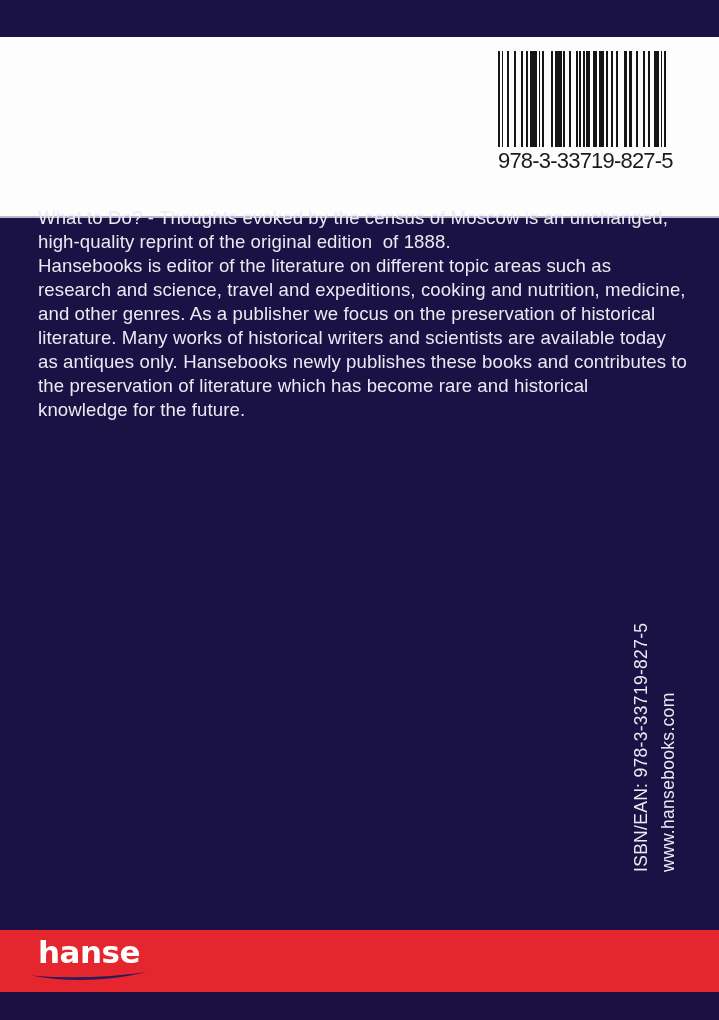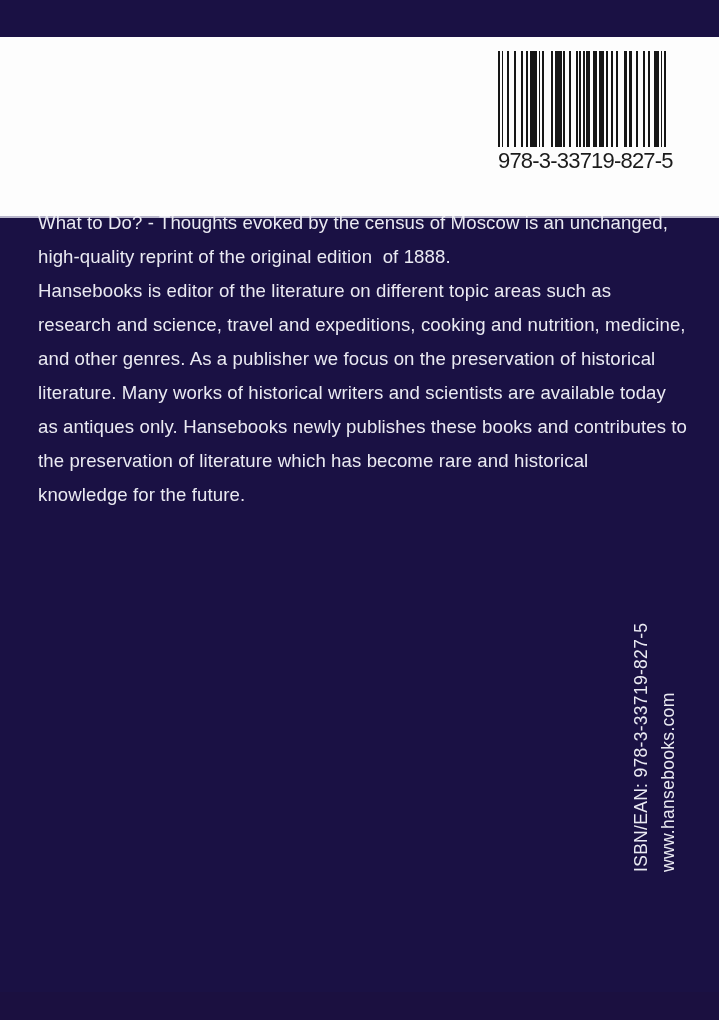--- a/index.html
+++ b/index.html
@@ -18,21 +18,21 @@
   .barcode-wrap { position:absolute; left:498px; top:14px; width:168px; }
   .barcode-svg { display:block; width:168px; height:96px; }
   .barcode-svg rect { fill: var(--barcode_ink, #161616); }
   .barcode-number {
     margin-top:1px; text-align:center;
     font-size:22px; letter-spacing:-0.8px;
     color:#1b1b1b; white-space:nowrap;
   }
   .description {
     position:absolute; left:38px; top:206px; width:662px;
-    font-size:18.6px; line-height:34px; letter-spacing:0.1px;
+    font-size:18.6px; line-height:24px; letter-spacing:0.1px;
     color: var(--body_text, #eaeaf2);
     white-space:pre-wrap;
   }
   .vertical-block {
     position:absolute; left:628px; top:872px; width:250px; height:58px;
     transform-origin: top left; transform: rotate(-90deg);
     font-size:17.5px; line-height:27px; letter-spacing:0.3px;
     color: var(--body_text, #eaeaf2);
     white-space:nowrap;
   }
@@ -107,16 +107,24 @@
 literature. Many works of historical writers and scientists are available today
 as antiques only. Hansebooks newly publishes these books and contributes to
 the preservation of literature which has become rare and historical
 knowledge for the future.</div>
 
   <div class="vertical-block">
     <div>ISBN/EAN: 978-3-33719-827-5</div>
     <div>www.hansebooks.com</div>
   </div>
 
+  <div class="red-band">
+    <div class="hanse-logo">
+      <span class="hanse-text">hanse</span>
+      <svg class="swoosh" viewBox="0 0 118 12" preserveAspectRatio="none" xmlns="http://www.w3.org/2000/svg">
+        <path d="M1,4.5 Q58,15 117,1 Q58,9.5 1,4.5 Z"></path>
+      </svg>
+    </div>
+  </div>
 
   <div class="bottom-band"></div>
 
 </div>
 
 </body></html>

